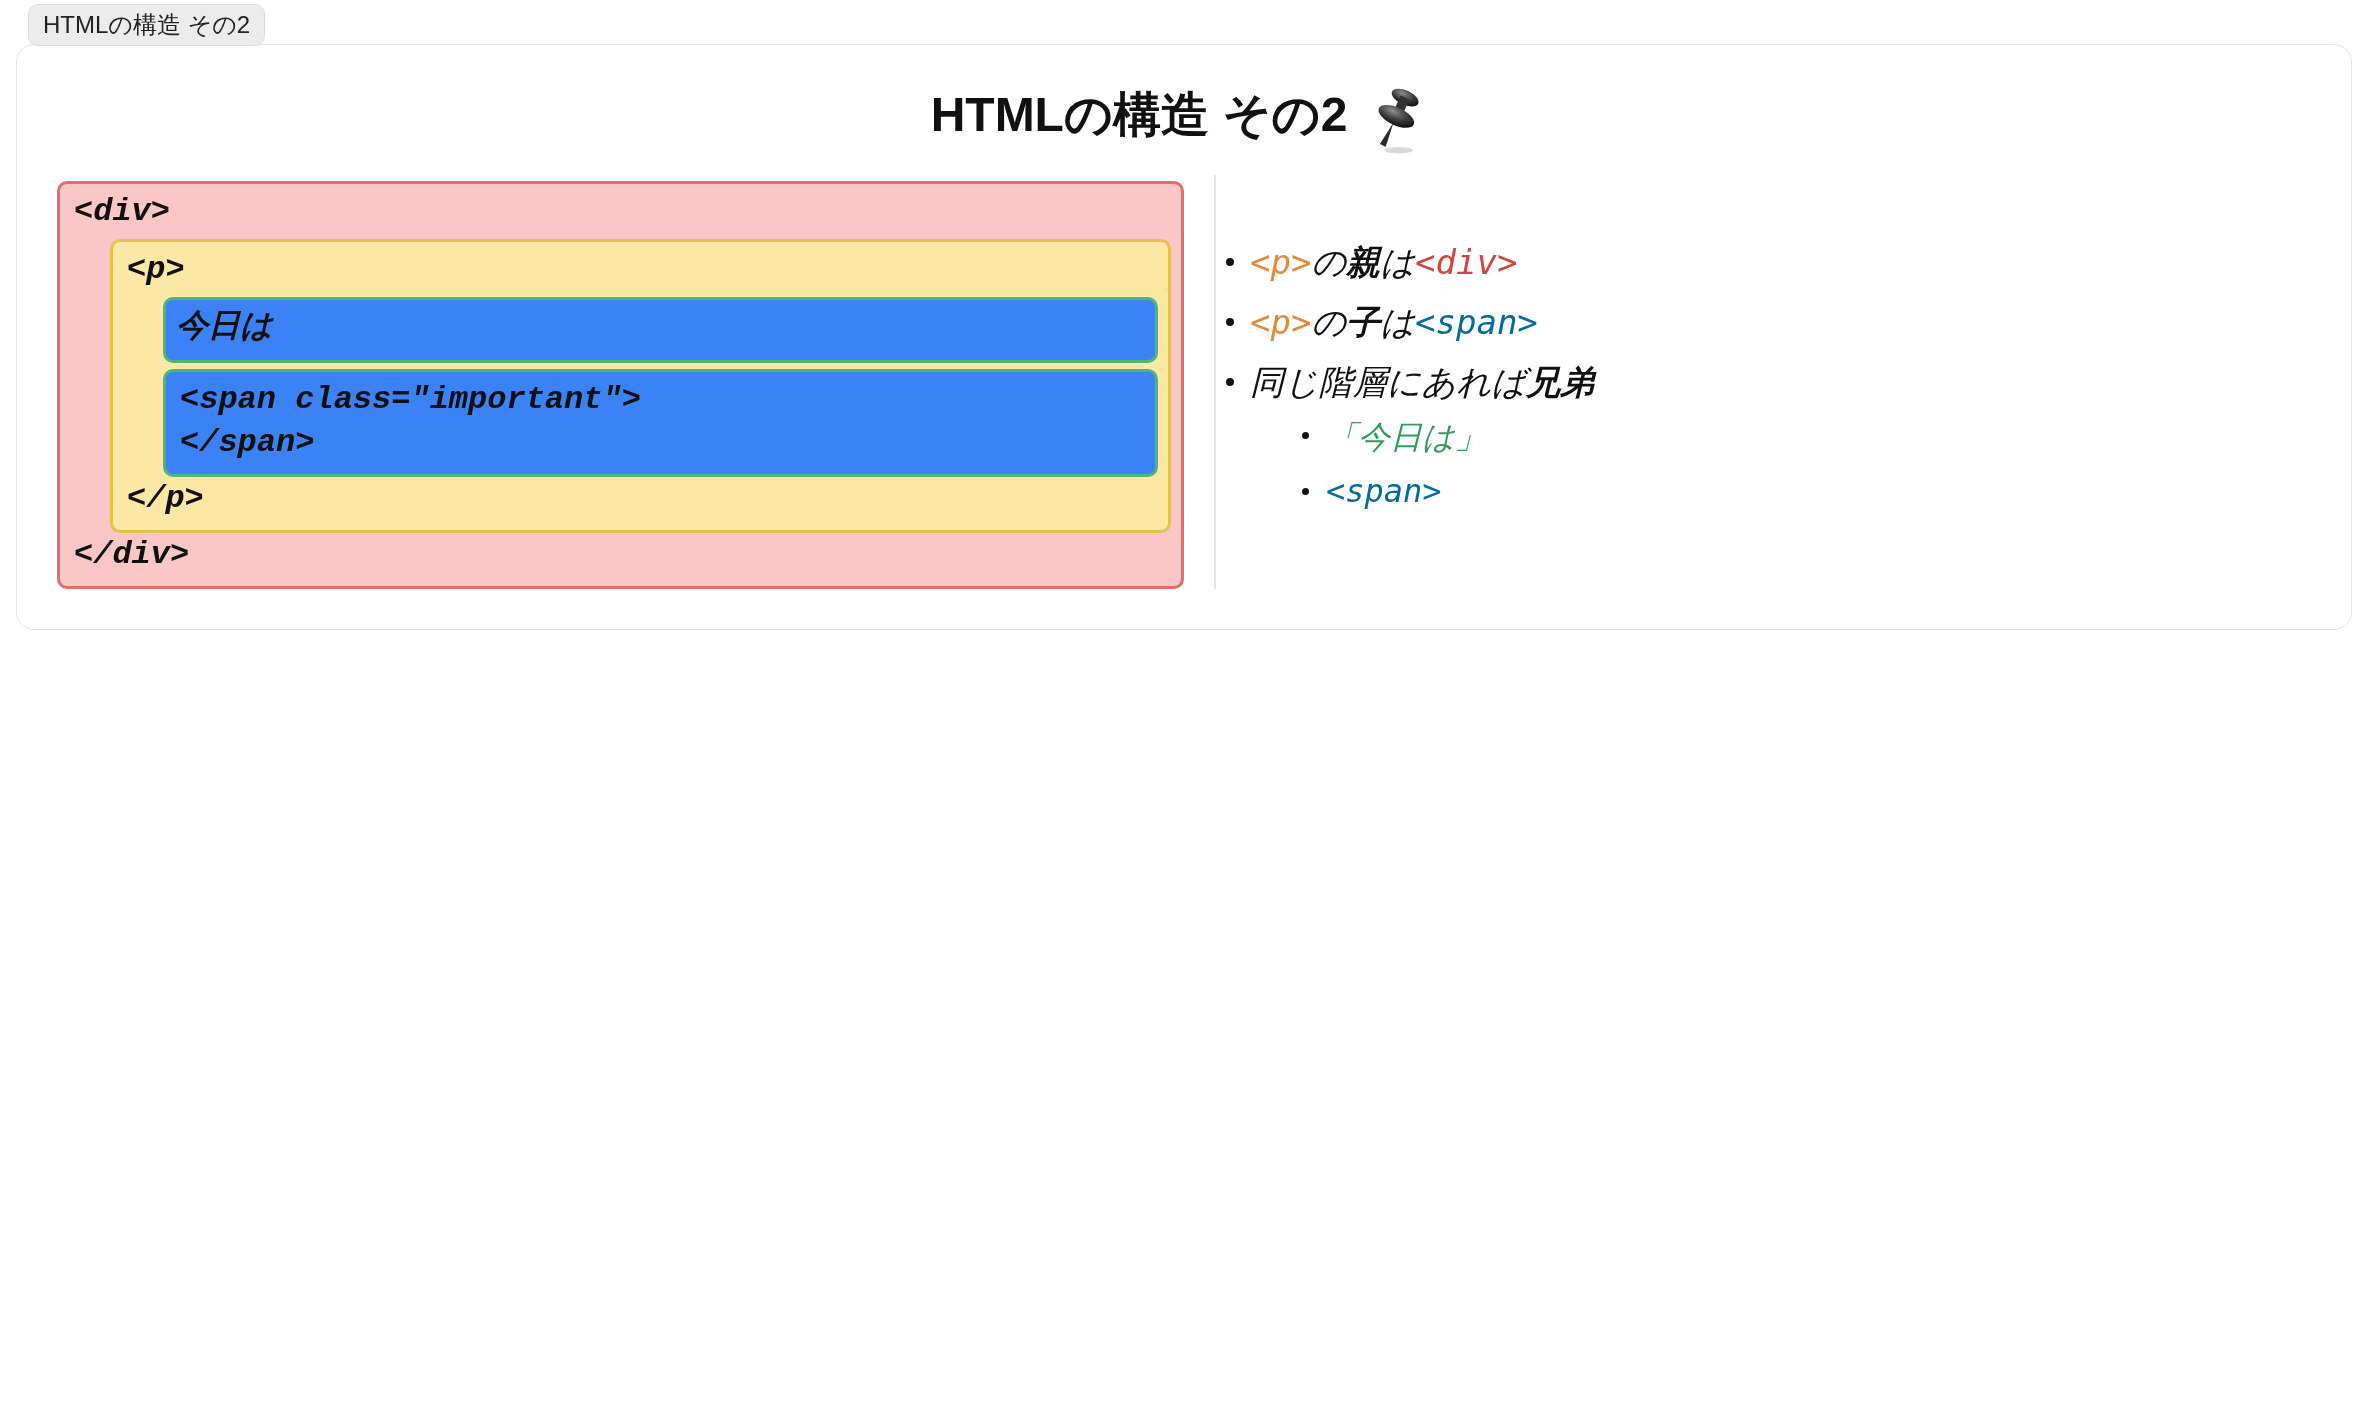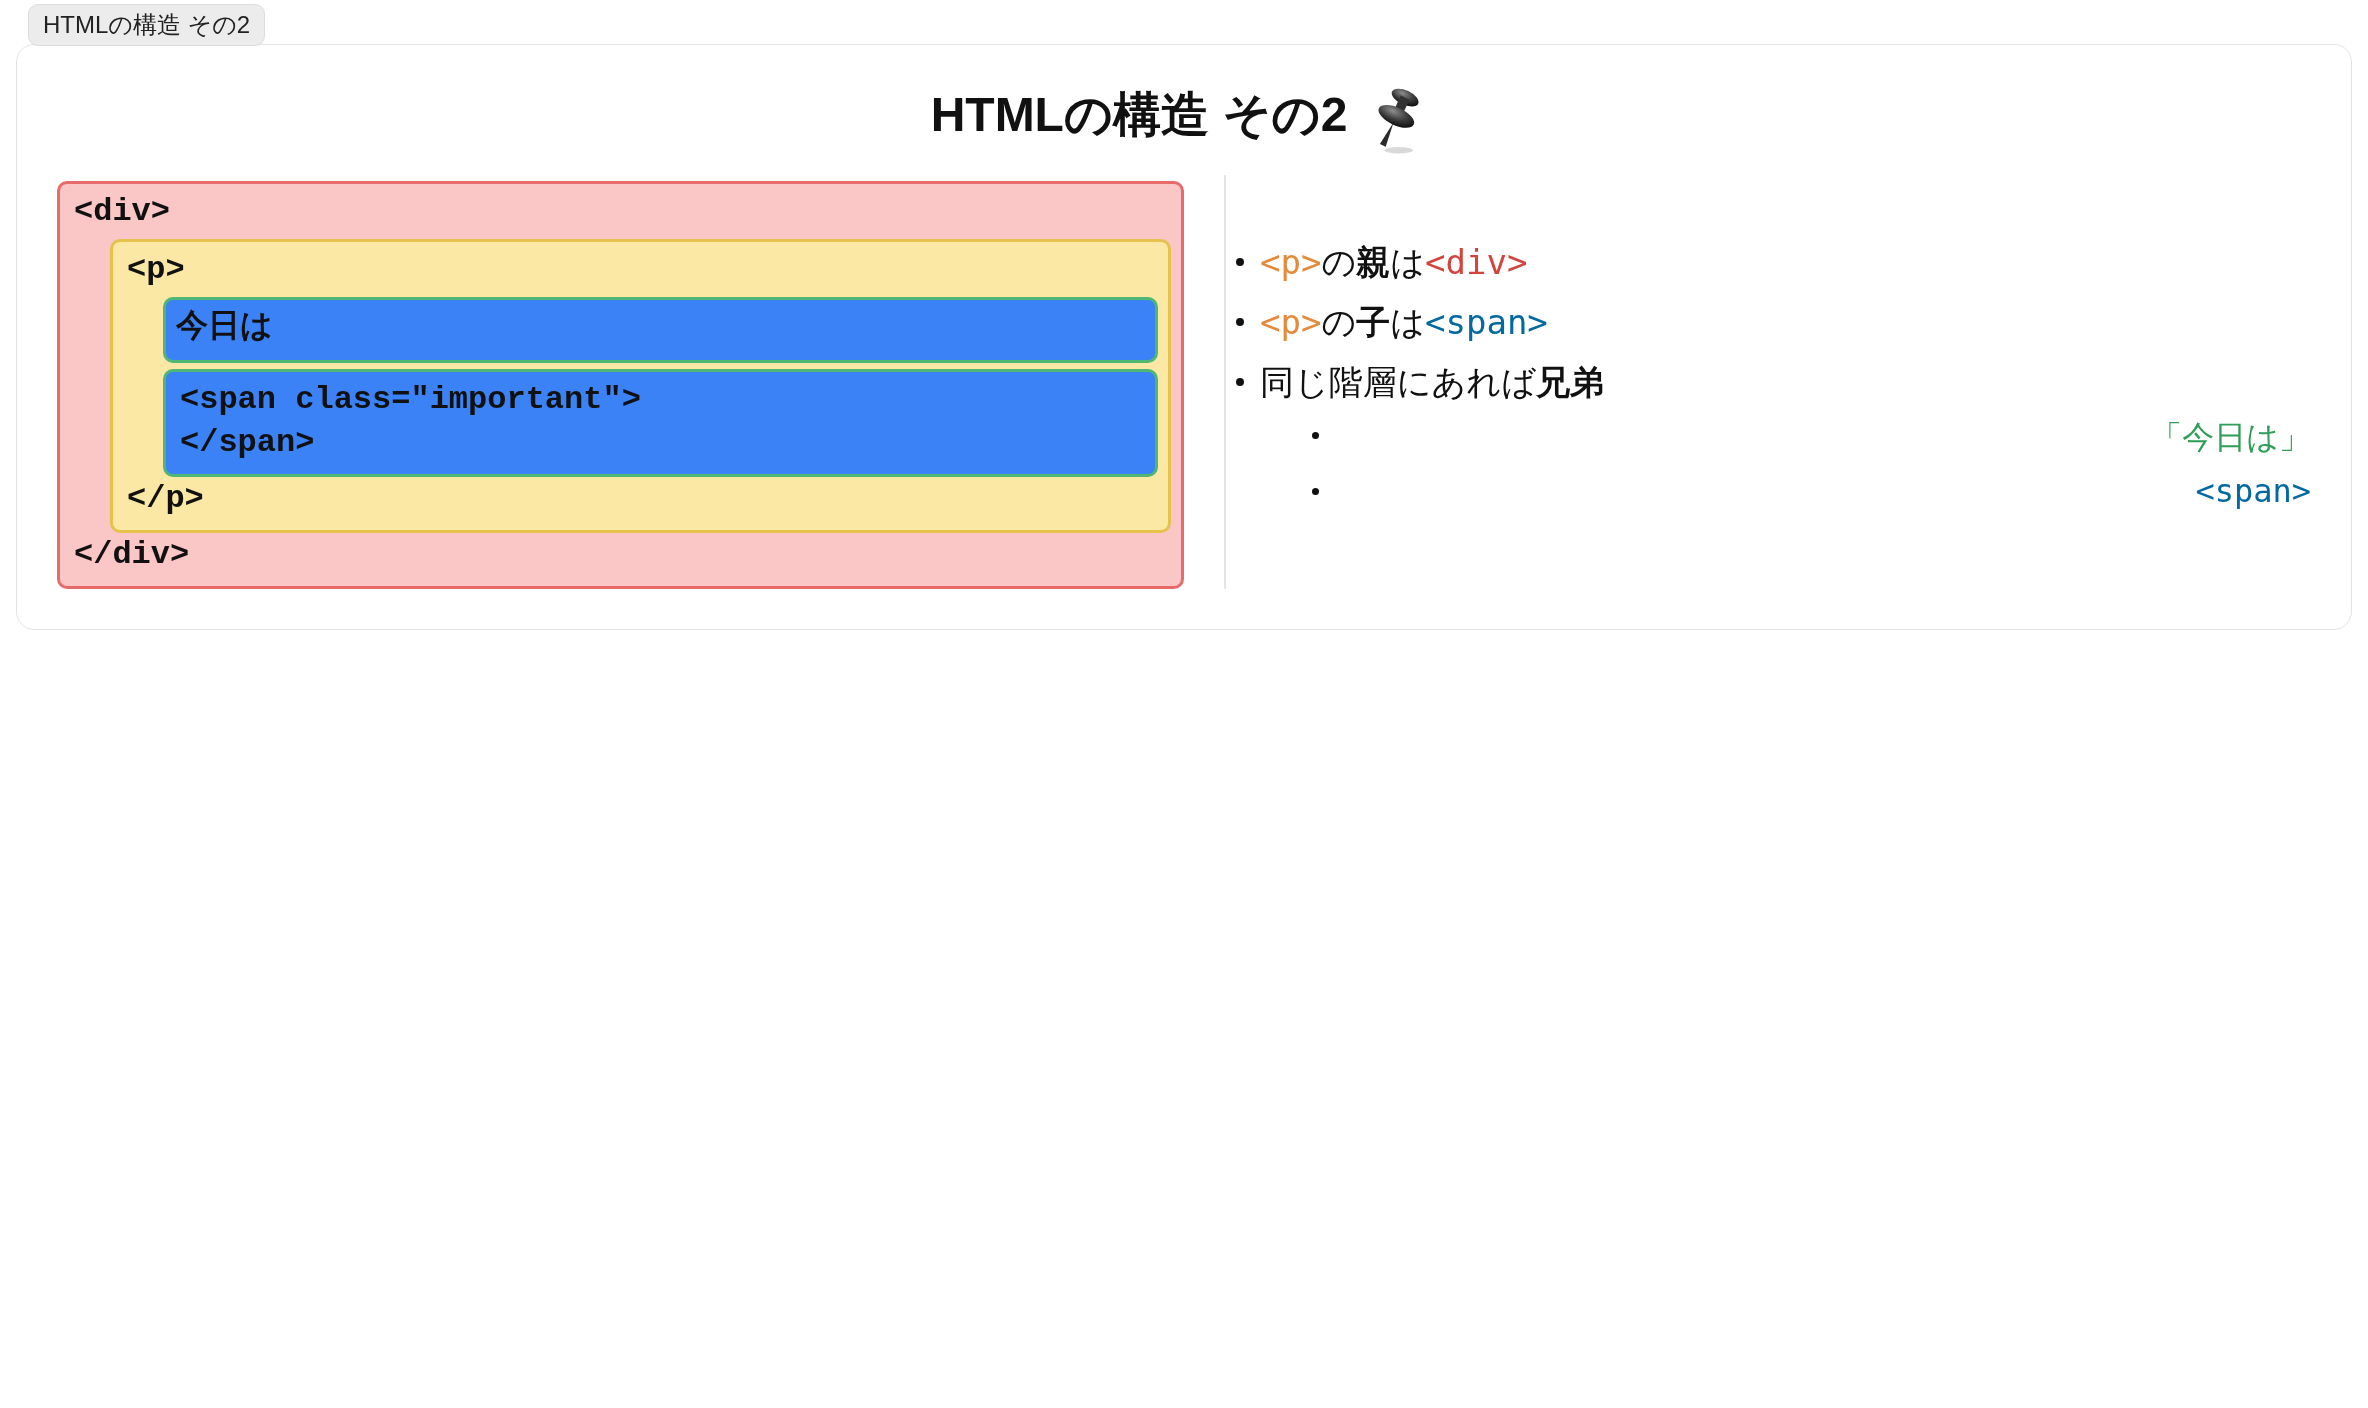--- a/index.html
+++ b/index.html
@@ -39,22 +39,23 @@
     font-size: 48px;
     font-weight: 700;
     color: #111;
   }
   .pin {
     width: 80px;
     height: 80px;
   }
   .cols {
     display: flex;
-    gap: 40px;
+    gap: 30px;
     align-items: stretch;
+    font-style: italic;
   }
   .left {
     flex: 0 0 50%;
   }
   .right {
     flex: 1;
     border-left: 2px solid #e4e4e4;
     display: flex;
     flex-direction: column;
     justify-content: center;
@@ -106,21 +107,20 @@
   ul.sub {
     list-style: none;
     padding: 0;
     margin: 10px 0 0 46px;
     font-size: 32px;
   }
   ul.sub > li {
     position: relative;
     padding-left: 30px;
     margin-bottom: 12px;
-    text-align: right;
   }
   ul.sub > li::before {
     content: "";
     position: absolute;
     left: 6px;
     top: 16px;
     width: 7px;
     height: 7px;
     background: #111;
     border-radius: 50%;

